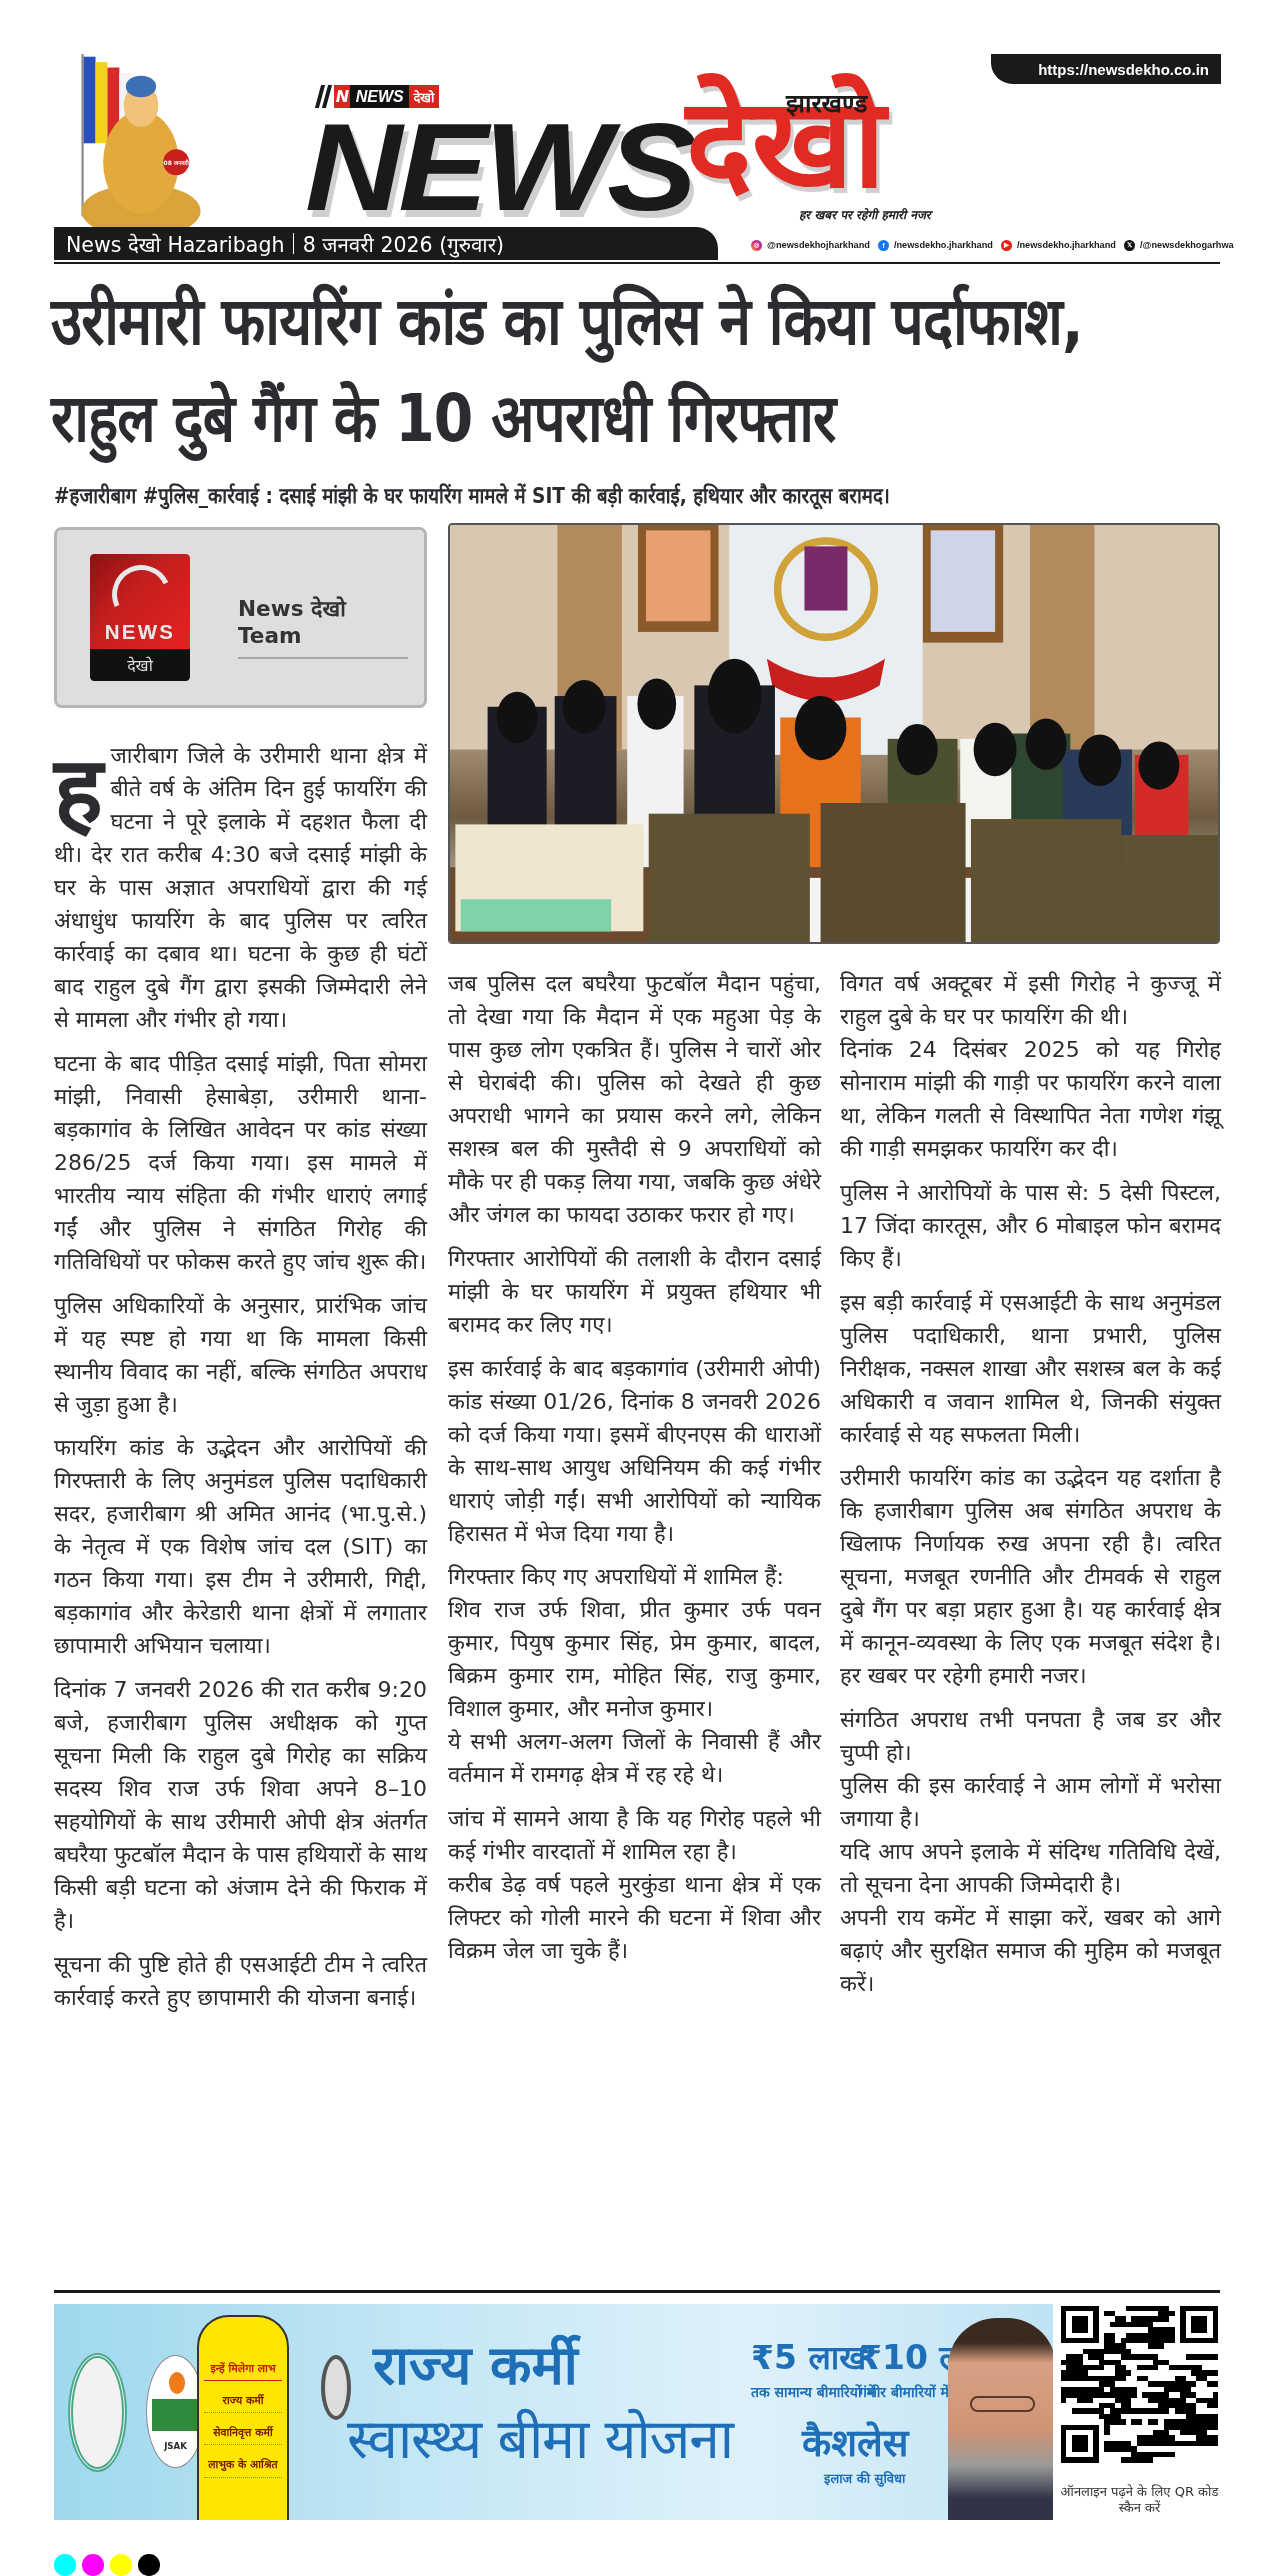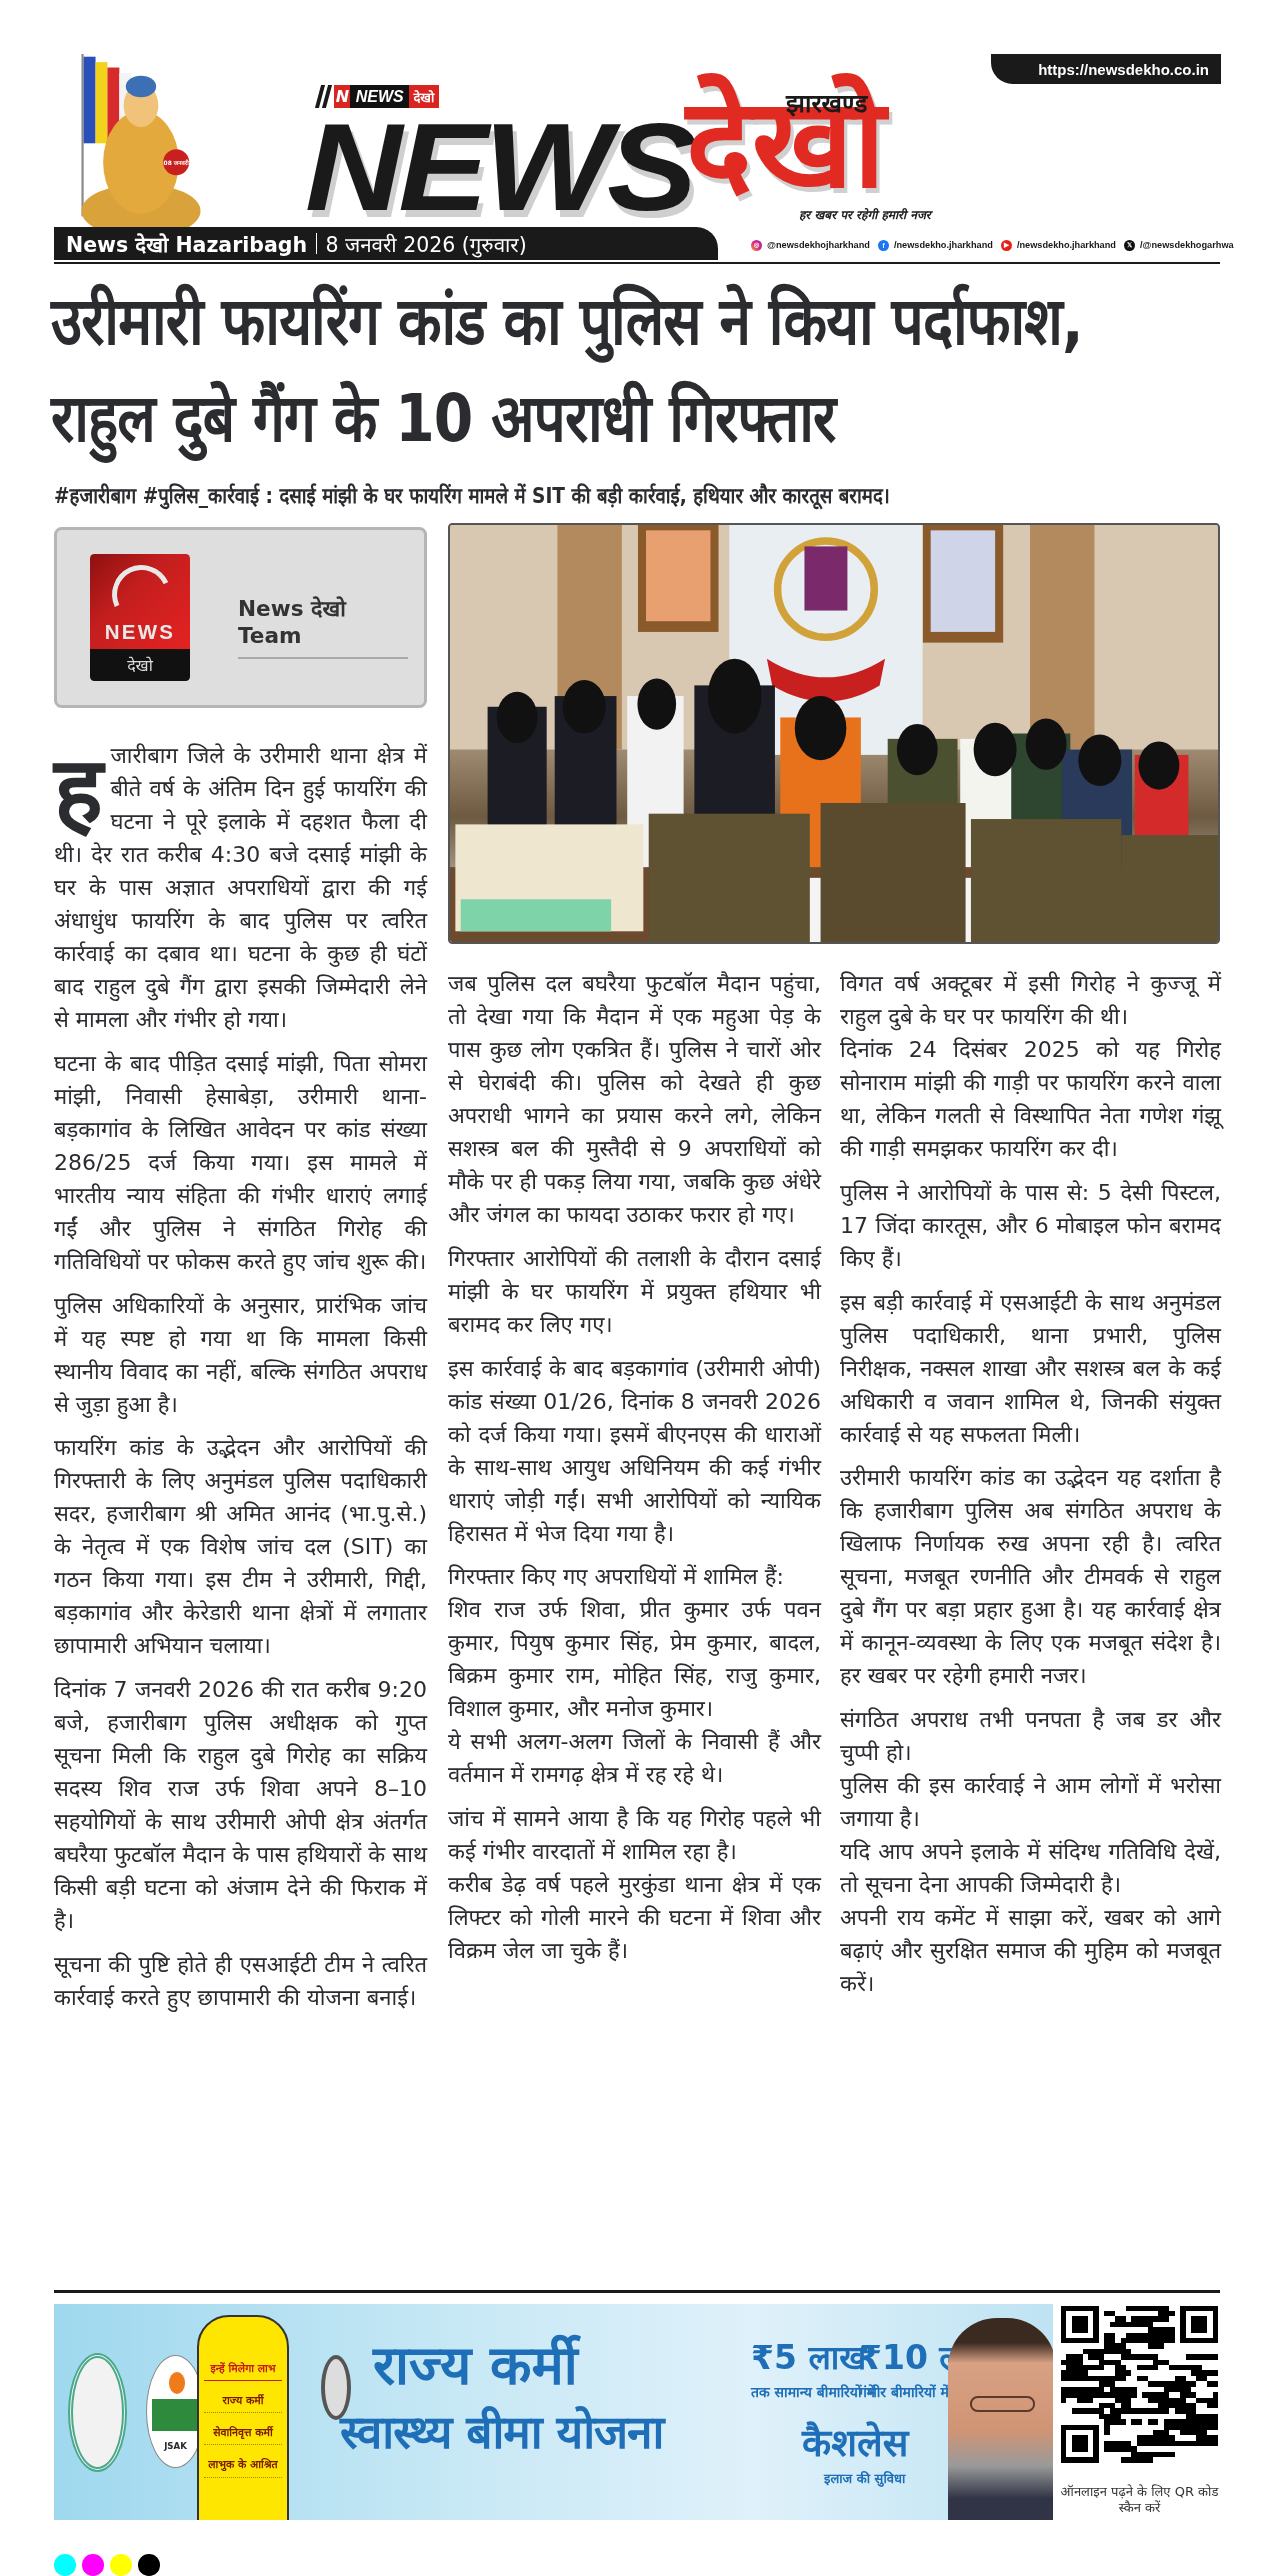--- a/index.html
+++ b/index.html
@@ -46,21 +46,21 @@
     .tagline {
       position: absolute; left: 799px; top: 206px; font-size: 12px; font-style: italic; color: #222; font-weight: bold;
     }
     .dateline-bar {
       position: absolute; left: 54px; top: 227px; width: 664px; height: 33px;
       background: #1a1a1a; border-radius: 0 21.6px 0 0; color: #fff;
       display: flex; align-items: center; padding-left: 12px; font-size: 20.5px;
       font-family: "DejaVu Sans", sans-serif;
     }
     .dateline-bar .sep { display: inline-block; width: 1.1px; height: 21.6px; background: #fff; margin: 0 8.6px; }
-    .dateline-bar .place { font-weight: bold; }
+    .dateline-bar .place { font-weight: normal; }
     .socials {
       position: absolute; left: 748px; top: 240px; display: flex; align-items: center; gap: 5px;
       font-family: "Liberation Sans", sans-serif; font-weight: bold; font-size: 9.2px; color: #1a1a1a;
     }
     .socials .ic { width: 10.8px; height: 10.8px; border-radius: 50%; display: inline-flex; align-items: center; justify-content: center; color: #fff; font-size: 6.5px; margin-left: 3.2px; }
     .ic-ig { background: linear-gradient(45deg,#f9a03f,#d62976,#962fbf); }
     .ic-fb { background: #1877f2; }
     .ic-yt { background: #e62117; }
     .ic-x { background: #111; }
     .rule-top { position: absolute; left: 54px; top: 262px; width: 1166px; height: 2.2px; background: #1a1a1a; }
@@ -121,21 +121,21 @@
     .ad .emblem1 { position: absolute; left: 13.5px; top: 49px; width: 59px; height: 119px; border-radius: 50%; border: 5.4px double #4aa98a; background: #f2f2f2; }
     .ad .emblem2 { position: absolute; left: 92px; top: 51px; width: 59px; height: 113px; border-radius: 50%; background: #fff; border: 1.6px solid #888; overflow: hidden; }
     .ad .emblem2 .g { position: absolute; left: 5.4px; right: 5.4px; top: 43px; height: 32px; background: #2e8b3e; }
     .ad .emblem2 .o { position: absolute; left: 21.6px; top: 16px; width: 16px; height: 21.6px; border-radius: 50%; background: #f07b1a; }
     .ad .emblem2 .t { position: absolute; left: 0; right: 0; bottom: 16px; text-align: center; font-size: 8.6px; font-weight: bold; }
     .ad .yellow-tag { position: absolute; left: 143px; top: 10.8px; width: 92px; height: 216px; background: #ffe600; border-radius: 32px 32px 0 0; border: 2.2px solid #333; padding-top: 32px; text-align: center; font-size: 10.8px; font-weight: bold; color: #7a1a00; }
     .ad .yellow-tag div { margin: 10.8px 5.4px; border-bottom: 1.1px dotted #a08a00; padding-bottom: 5.4px; }
     .ad .yellow-tag .head { color: #c71a1a; border-bottom: 1.6px solid #c71a1a; }
     .ad .steth { position: absolute; left: 267px; top: 51px; width: 30px; height: 65px; border-radius: 50%; border: 4.3px solid #555; background: #ddd; }
     .ad .title1 { position: absolute; left: 319px; top: 21.6px; font-weight: bold; font-size: 54px; color: #1e6fb8; }
-    .ad .title2 { position: absolute; left: 286px; top: 95px; font-weight: bold; font-size: 46px; color: #1e6fb8; letter-spacing: -1.1px; }
+    .ad .title2 { position: absolute; left: 293px; top: 95px; font-weight: normal; font-size: 55px; color: #1e6fb8; letter-spacing: -1.1px; }
     .ad .amt { position: absolute; top: 30px; font-weight: bold; font-size: 33px; color: #1e6fb8; }
     .ad .amt1 { left: 697px; } .ad .amt2 { left: 805px; }
     .ad .amt-sub { position: absolute; top: 78px; font-size: 14px; color: #1e6fb8; font-weight: bold; }
     .ad .amt-sub1 { left: 697px; } .ad .amt-sub2 { left: 805px; }
     .ad .cashless { position: absolute; left: 748px; top: 111px; font-weight: bold; font-size: 38px; color: #1e6fb8; }
     .ad .cashless-sub { position: absolute; left: 770px; top: 165px; font-size: 13px; color: #1e6fb8; font-weight: bold; }
     .ad .face { position: absolute; left: 894px; top: 13.5px; width: 108px; height: 205px; border-radius: 49px 49px 0 0; background: linear-gradient(180deg,#3b2a20 0%,#3b2a20 12%,#d8a184 22%,#cf9474 55%,#9a9a9a 72%,#303446 88%); }
     .ad .face .glasses { position: absolute; left: 21.6px; top: 78px; width: 65px; height: 16px; border: 2.7px solid #5a3a2a; border-radius: 7.6px; }
     .qr { position: absolute; left: 1061px; top: 2303px; width: 157px; height: 162px; }
     .qr-caption { position: absolute; left: 1053px; top: 2484px; width: 173px; text-align: center; font-size: 13px; line-height: 16px; color: #333; }

